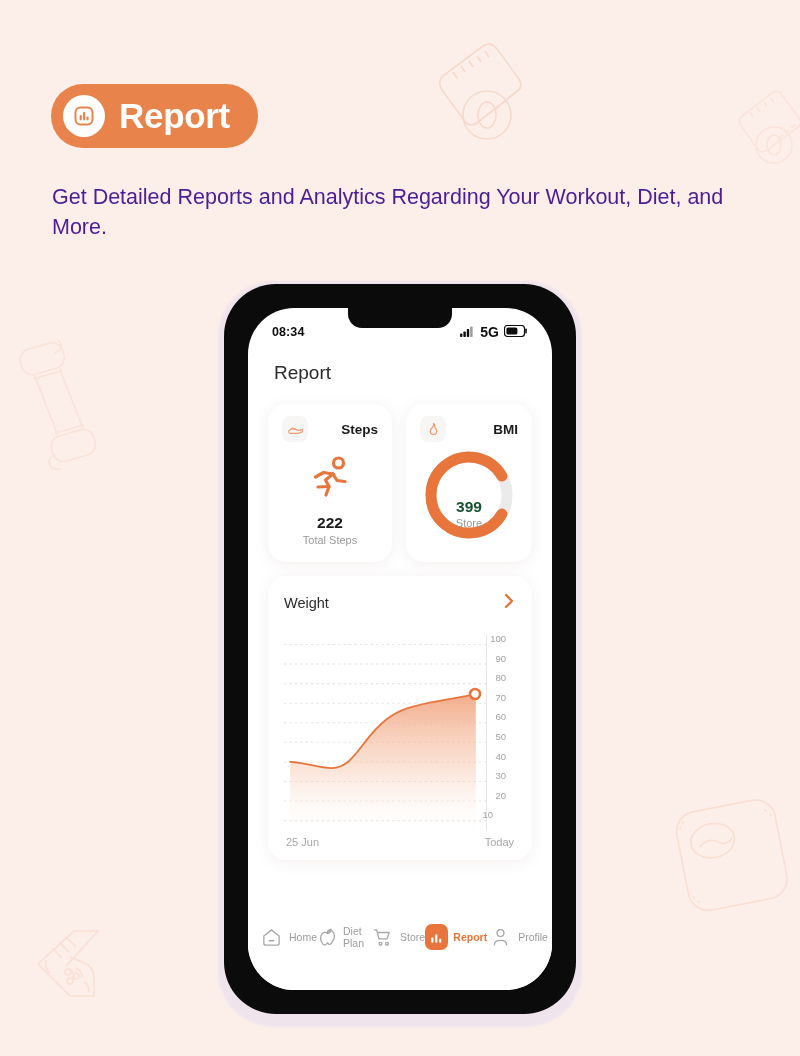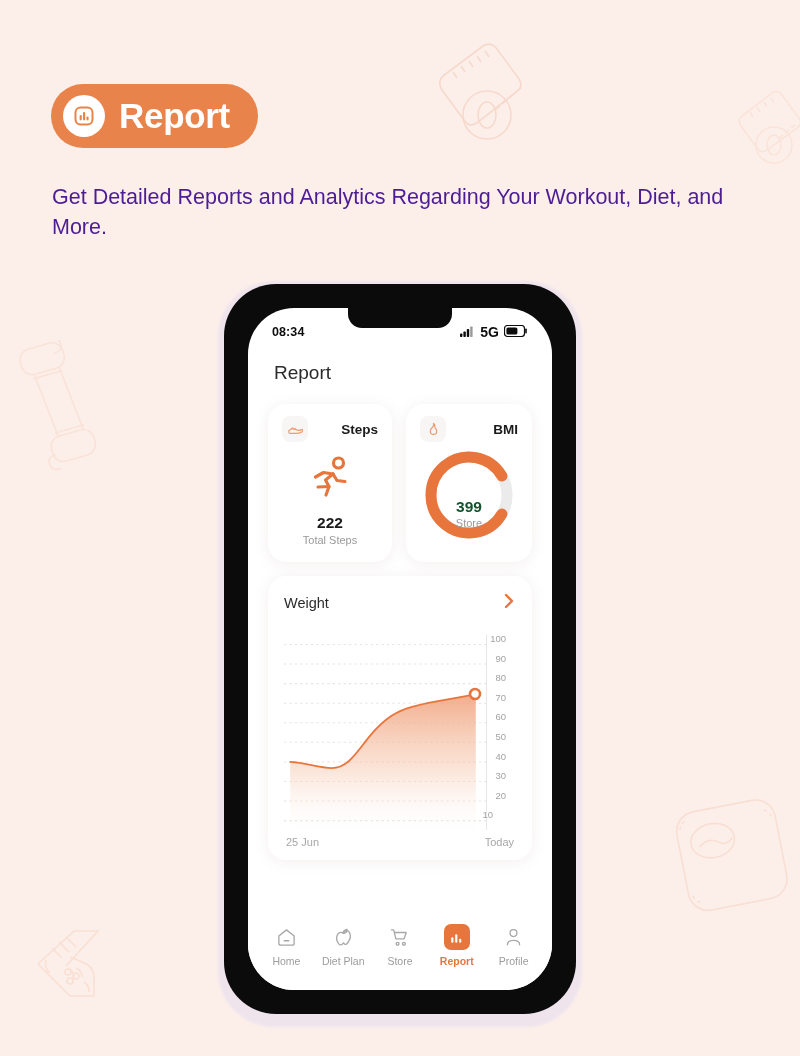--- a/index.html
+++ b/index.html
@@ -115,21 +115,21 @@
     display:flex; justify-content:space-between;
     font-size:11px; color:#A7A7A7; padding:2px 2px 0 2px;
   }
 
   
   .tabbar {
     position:absolute; left:0; right:0; bottom:0; height:76px;
     background:#FFFFFF; display:flex; align-items:flex-start;
     justify-content:space-around; padding:10px 10px 0 10px;
   }
-  .tab { display:flex; flex-direction:column; align-items:center; gap:5px; width:62px; }
+  .tab { display:flex; flex-direction:row; align-items:center; gap:5px; width:62px; }
   .tab-label { font-size:10.5px; color:#9C9C9C; }
   .tab.active .tab-label { color:#E8763C; font-weight:600; }
   .tab-ico-box {
     width:26px; height:26px; display:flex; align-items:center; justify-content:center;
   }
   .tab.active .tab-ico-box {
     background:#E8763C; border-radius:7px;
   }
 </style>
 </head>

